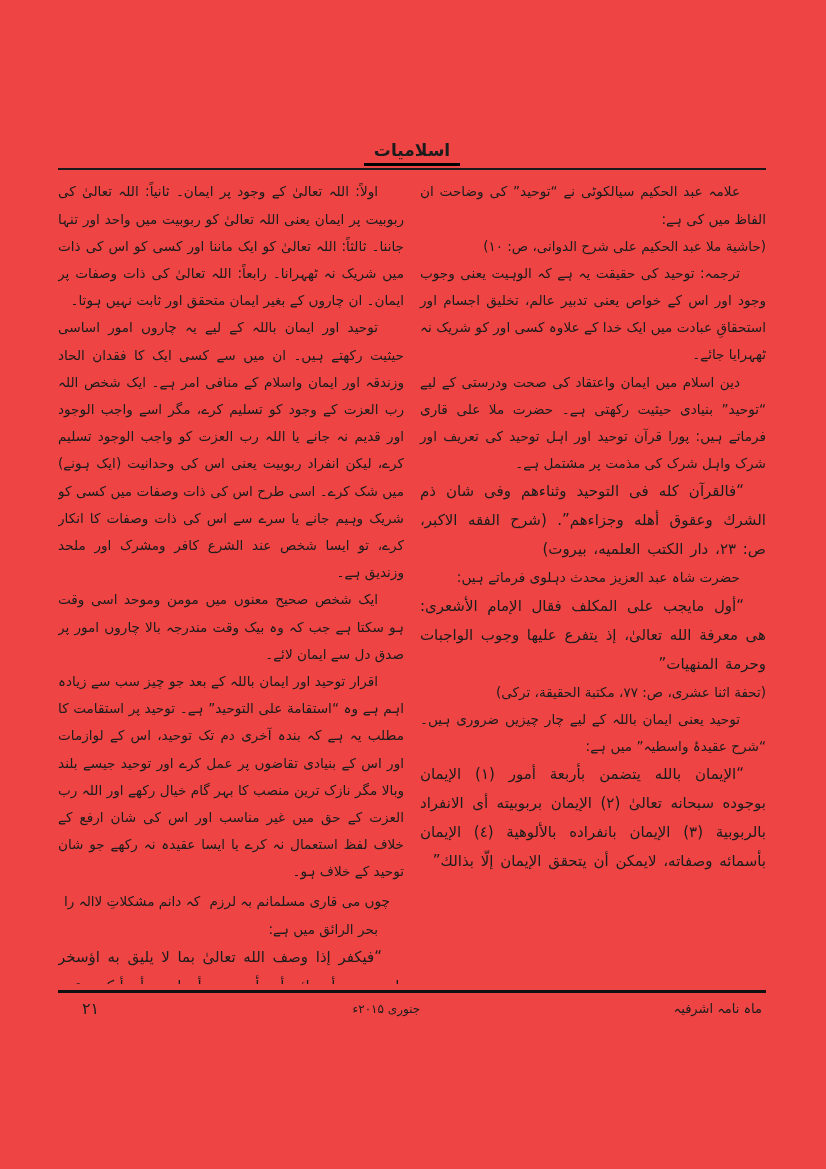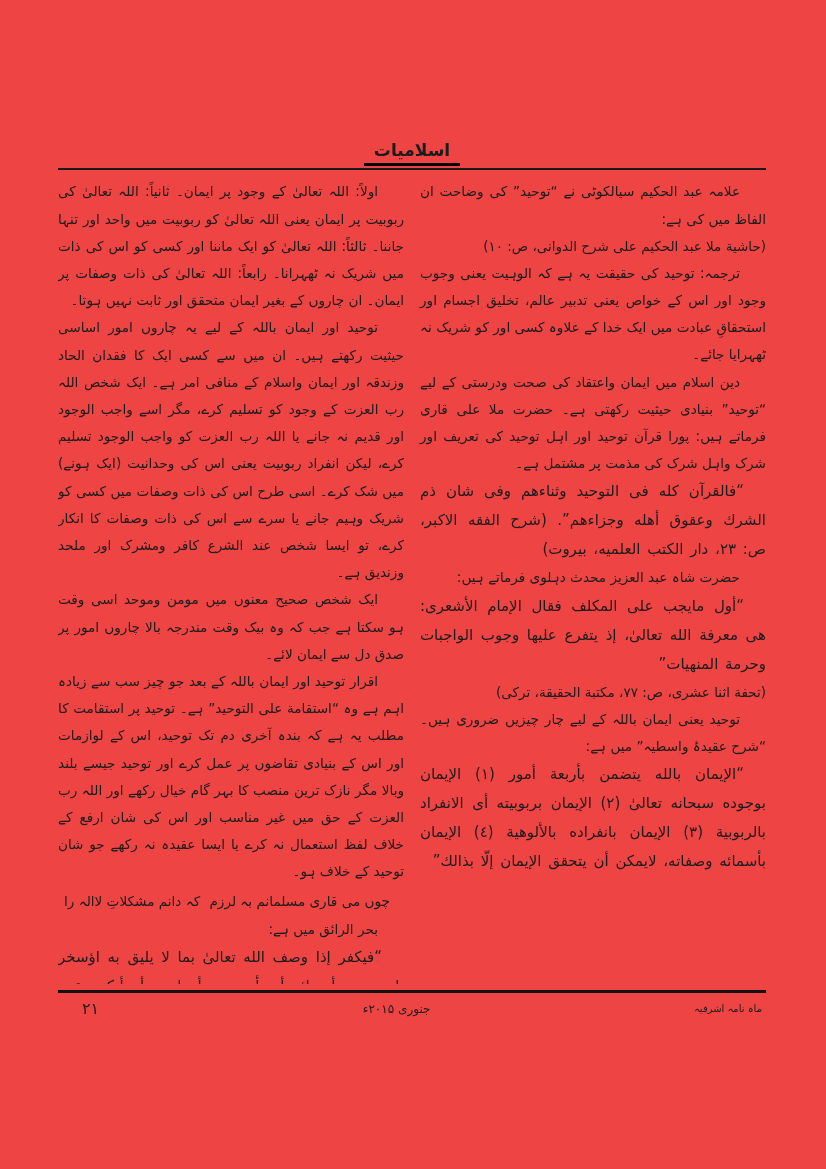--- a/index.html
+++ b/index.html
@@ -76,21 +76,21 @@
     border-top: 3px solid #111;
     margin: 6px 0 0 0;
   }
   .footer-row {
     display: flex;
     align-items: center;
     justify-content: space-between;
     padding: 6px 4px 0 24px;
     font-size: 14px;
   }
-  .footer-magazine { font-size: 10px; }
+  .footer-magazine { font-size: 13px; }
   .footer-date { font-size: 12px; }
   .footer-page { font-size: 16px; font-weight: normal; }
 </style>
 </head>
 <body>
 
 <div class="page">
 
   <div class="header">
     <span class="header-title">اسلامیات</span>

